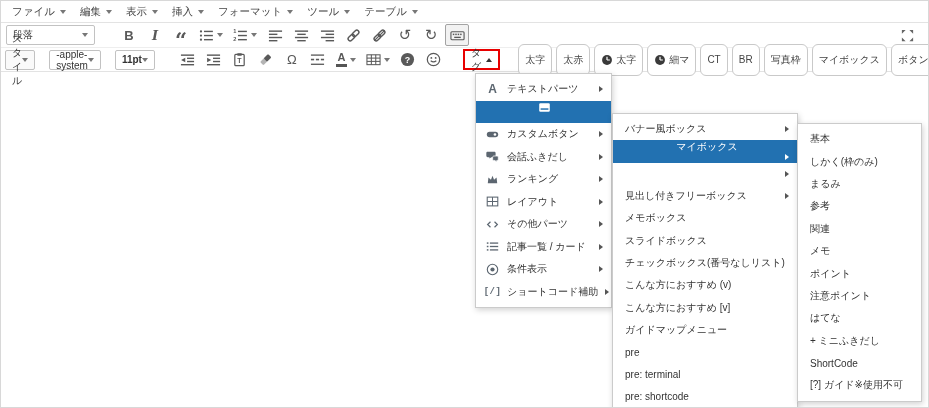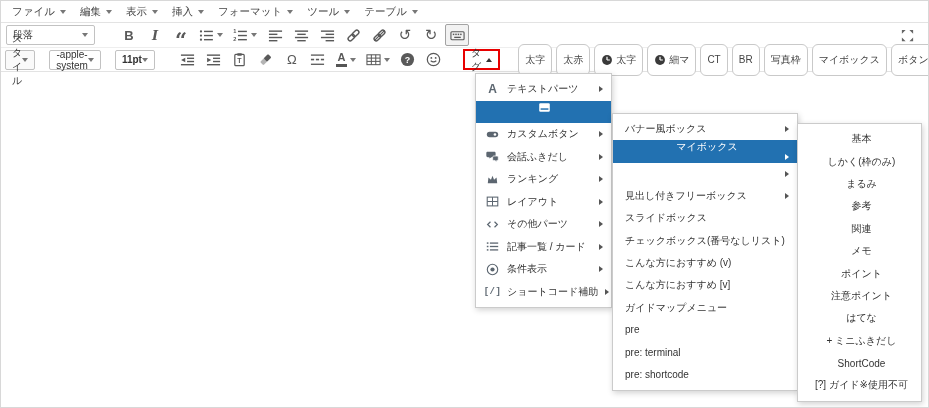--- a/index.html
+++ b/index.html
@@ -8,21 +8,21 @@
   .menubar{height:21px;display:flex;align-items:flex-start;padding:0 4px;border-bottom:1px solid #e3e3e3;}
   .mb-item{display:flex;align-items:center;gap:5px;padding:0 7px;font-size:10.5px;color:#444;height:100%;cursor:default;}
   .row{display:flex;align-items:center;box-sizing:border-box;}
   .r2{height:25px;padding:0 5px;border-bottom:1px solid #eeeeee;}
   .r3{height:24px;padding:0 4px;border-bottom:1px solid #e3e3e3;gap:14px;}
   .btnrow{display:flex;align-items:center;}
   .selbox{height:20px;border:1px solid #c2c2c2;border-radius:2px;background:#fff;display:flex;
     align-items:center;justify-content:space-between;padding:0 6px;font-size:10px;color:#333;box-sizing:border-box;}
   .blocksel{width:89px;margin-right:21px;}
   .stylebtn{width:58px;background:#fafafa;font-family:inherit;cursor:pointer;}
-  .fontsel{width:78px;text-align:center;}
+  .fontsel{width:78px;}
   .sizesel{width:76px;margin-right:6px;font-weight:bold;}
   .cdown{width:0;height:0;border-left:3.5px solid transparent;border-right:3.5px solid transparent;border-top:4px solid #777;flex:none;}
   .cup{width:0;height:0;border-left:3.5px solid transparent;border-right:3.5px solid transparent;border-bottom:4px solid #333;flex:none;}
   .tbtn{display:flex;align-items:center;justify-content:center;width:24px;height:22px;margin:0 1px;
     border:1px solid transparent;border-radius:2px;background:transparent;color:#595959;padding:0;cursor:pointer;}
   .tbtn.split{width:auto;padding:0 3px;gap:3px;}
   .tbtn.active{border-color:#a3a3a3;background:#f2f2f2;}
   .tbtn svg,.ticon svg{width:15px;height:15px;display:block;}
   .ticon{display:flex;align-items:center;justify-content:center;}
   .fsbtn{margin-left:auto;margin-right:4px;color:#666;}
@@ -43,21 +43,21 @@
   .txtbtn .mk svg{width:12px;height:12px;display:block;}
   .content{height:337px;background:#fff;}
   .menu{position:absolute;background:#fff;border:1px solid #cbcbcb;box-shadow:1px 2px 6px rgba(0,0,0,.18);
     padding:4px 0;box-sizing:border-box;z-index:5;}
   #menu1{left:474px;top:72px;width:137px;}
   #menu2{left:611px;top:112px;width:186px;z-index:6;}
   #menu3{left:796px;top:122px;width:125px;z-index:7;}
   .mitem{display:flex;align-items:center;font-size:10px;color:#333;white-space:nowrap;overflow:hidden;cursor:pointer;}
   #menu1 .mitem{height:22.5px;gap:7px;padding:0 8px 0 9px;}
   #menu2 .mitem{height:22.3px;padding:0 8px 0 12px;}
-  #menu3 .mitem{height:22.4px;padding:0 8px 0 12px;justify-content:center;}
+  #menu3 .mitem{height:22.4px;padding:0 8px 0 12px;}
   .mi-icon{width:15px;display:flex;justify-content:center;align-items:center;color:#5c6670;flex:none;}
   .mi-icon svg{width:13px;height:13px;display:block;}
   .cright{margin-left:auto;width:0;height:0;border-top:3.5px solid transparent;border-bottom:3.5px solid transparent;
     border-left:4.5px solid #555;flex:none;}
   .mitem.hl{background:#2271b1;color:#fff;flex-direction:column;}
   .mitem.hl .mi-icon{color:#fff;}
   .mitem.hl .cright{border-left-color:#fff;}
   .mitem.hl .slit{fill:#2271b1;}
 </style>
 </head>
@@ -520,20 +520,23 @@
         <span class="cright"></span>
       </div>
       <div class="mitem">
         <span class="cright"></span>
       </div>
       <div class="mitem">
         <span>見出し付きフリーボックス</span>
         <span class="cright"></span>
       </div>
       <div class="mitem">
+        <span>メモボックス</span>
+      </div>
+      <div class="mitem">
         <span>スライドボックス</span>
       </div>
       <div class="mitem">
         <span>チェックボックス(番号なしリスト)</span>
       </div>
       <div class="mitem">
         <span>こんな方におすすめ (v)</span>
       </div>
       <div class="mitem">
         <span>こんな方におすすめ [v]</span>

